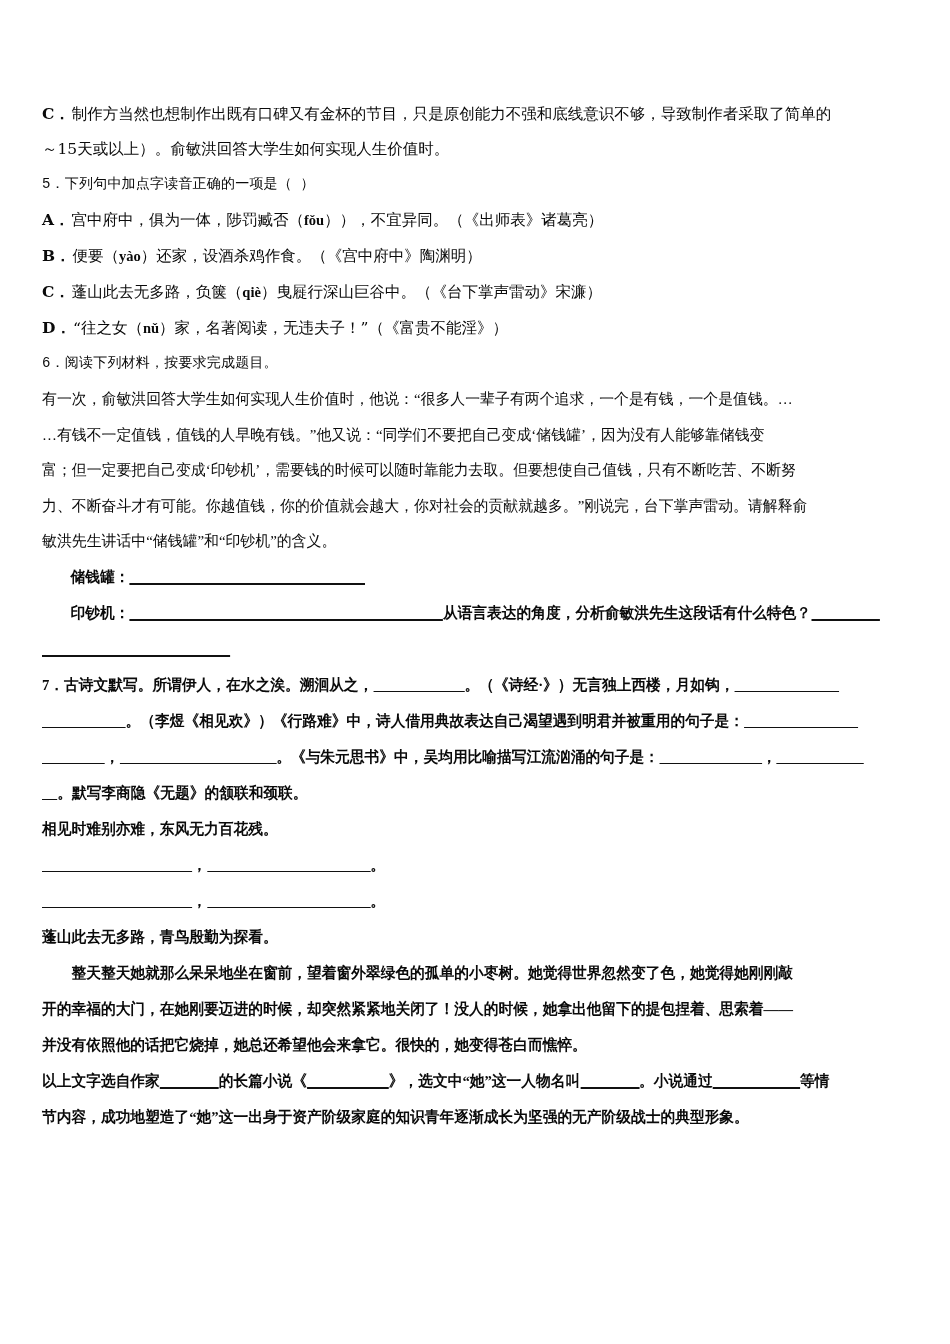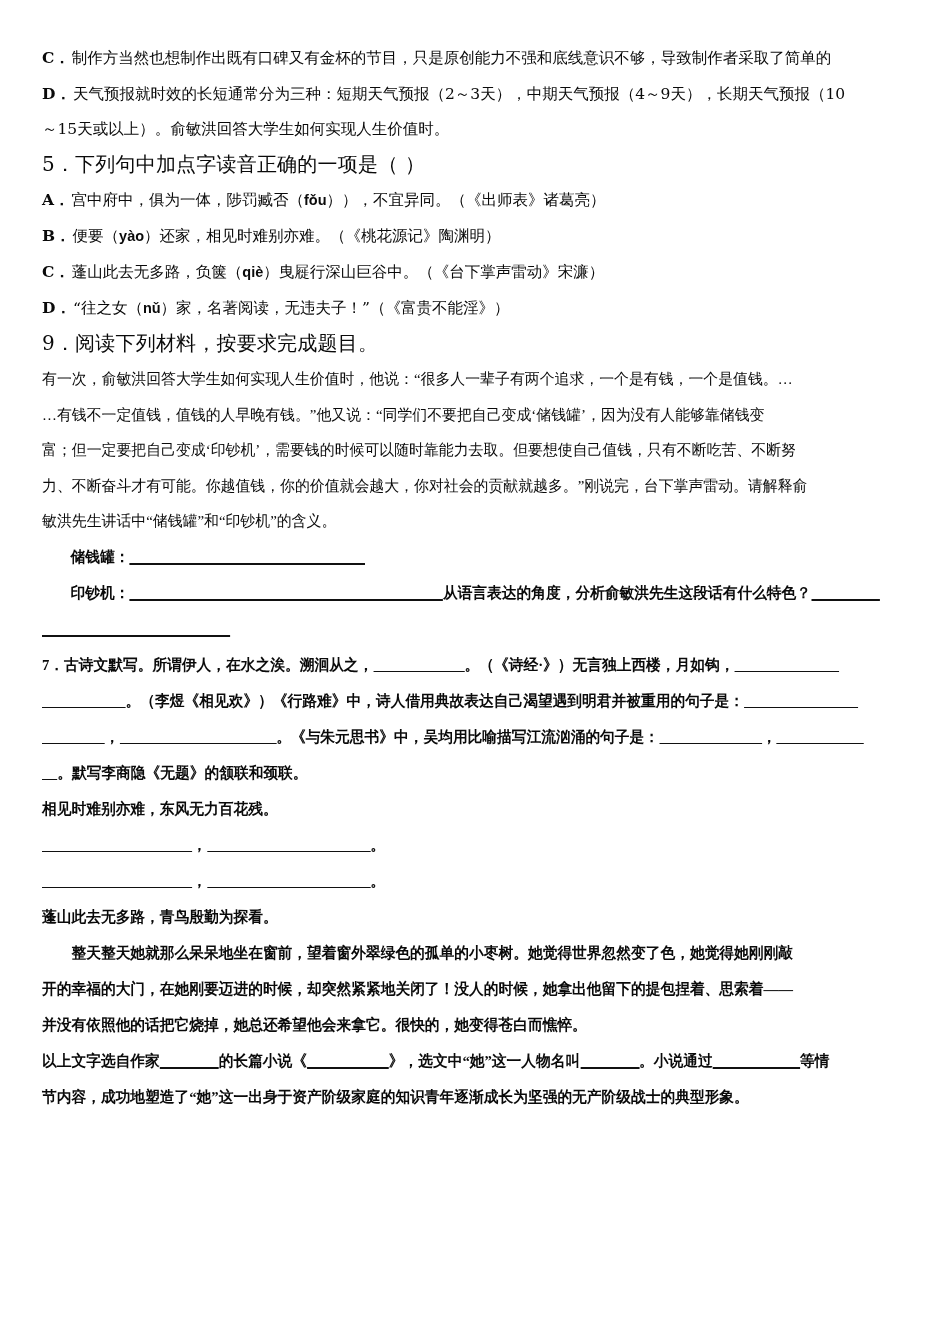--- a/index.html
+++ b/index.html
@@ -12,21 +12,21 @@
     height: 1344px;
     font-family: "DejaVu Serif", "Liberation Serif", serif;
     color: #0a0a0a;
     -webkit-font-smoothing: none;
   }
   .page {
     position: relative;
     width: 950px;
     height: 1344px;
     box-sizing: border-box;
-    padding: 40px 42px 0 42px;
+    padding: 96px 42px 0 42px;
     overflow: hidden;
   }
 
   
   .line {
     font-size: 15.5px;
     line-height: 35px;
     letter-spacing: 0.2px;
     white-space: nowrap;
   }
@@ -34,21 +34,22 @@
     font-size: 15.5px;
     line-height: 35px;
     white-space: nowrap;
   }
   .opt .mk {
     font-weight: bold;
     font-family: "DejaVu Serif", "Liberation Serif", serif;
     margin-right: 2px;
   }
   .qnum {
-    font-size: 20px;
+    font-size: 14px;
+    font-family: Liberation Mono, monospace;
   }
   
   .narrow {
     font-family: "Liberation Serif", "DejaVu Serif", serif;
     font-size: 15.5px;
     line-height: 35.5px;
     transform: scaleX(0.96);
     transform-origin: left center;
     white-space: nowrap;
   }
@@ -70,58 +71,55 @@
     height: 14px;
     vertical-align: -2px;
   }
   .u-thick {
     display: inline-block;
     border-bottom: 2.2px solid #111;
     height: 15px;
     vertical-align: -3px;
   }
   .pin {
-    font-family: Liberation Sans, sans-serif;
+    font-family: Liberation Serif, serif;
     font-weight: bold;
     font-size: 14.5px;
   }
 </style>
 </head>
 <body>
 
 <div class="page">
 
   <div class="opt">
     <span class="mk">C．</span><span>制作方当然也想制作出既有口碑又有金杯的节目，只是原创能力不强和底线意识不够，导致制作者采取了简单的</span>
   </div>
 
-  <div class="opt">
-    <span class="mk">D．</span><span>天气预报就时效的长短通常分为三种：短期天气预报（2～3天），中期天气预报（4～9天），长期天气预报（10</span>
-  </div>
   <div class="opt">～15天或以上）。俞敏洪回答大学生如何实现人生价值时。</div>
 
   <div class="line qnum">5．下列句中加点字读音正确的一项是（      ）</div>
 
   <div class="opt">
     <span class="mk">A．</span><span>宫中府中，俱为一体，陟罚臧否（</span><span class="pin">fǒu</span><span>）），不宜异同。（《出师表》诸葛亮）</span>
   </div>
 
   <div class="opt">
-    <span class="mk">B．</span><span>便要（</span><span class="pin">yào</span><span>）还家，相见时难别亦难。（《桃花源记》陶渊明）</span>
+    <span class="mk">B．</span><span>便要（</span><span class="pin">yào</span><span>）还家，设酒杀鸡作食。（《宫中府中》陶渊明）</span>
   </div>
 
   <div class="opt">
     <span class="mk">C．</span><span>蓬山此去无多路，负箧（</span><span class="pin">qiè</span><span>）曳屣行深山巨谷中。（《台下掌声雷动》宋濂）</span>
   </div>
 
   <div class="opt">
     <span class="mk">D．</span><span>“往之女（</span><span class="pin">nǔ</span><span>）家，名著阅读，无违夫子！”（《富贵不能淫》）</span>
   </div>
 
-  <div class="line qnum">9．阅读下列材料，按要求完成题目。</div>
+  <div class="line qnum">6．阅读下列材料，按要求完成题目。</div>
 
   <div class="narrow">有一次，俞敏洪回答大学生如何实现人生价值时，他说：“很多人一辈子有两个追求，一个是有钱，一个是值钱。…</div>
   <div class="narrow">…有钱不一定值钱，值钱的人早晚有钱。”他又说：“同学们不要把自己变成‘储钱罐’，因为没有人能够靠储钱变</div>
   <div class="narrow">富；但一定要把自己变成‘印钞机’，需要钱的时候可以随时靠能力去取。但要想使自己值钱，只有不断吃苦、不断努</div>
   <div class="narrow">力、不断奋斗才有可能。你越值钱，你的价值就会越大，你对社会的贡献就越多。”刚说完，台下掌声雷动。请解释俞</div>
   <div class="narrow">敏洪先生讲话中“储钱罐”和“印钞机”的含义。</div>
 
   <div class="bold-narrow" style="padding-left:30px;">
     <span>储钱罐：</span><span class="u-thick" style="width:248px;"></span>
   </div>

